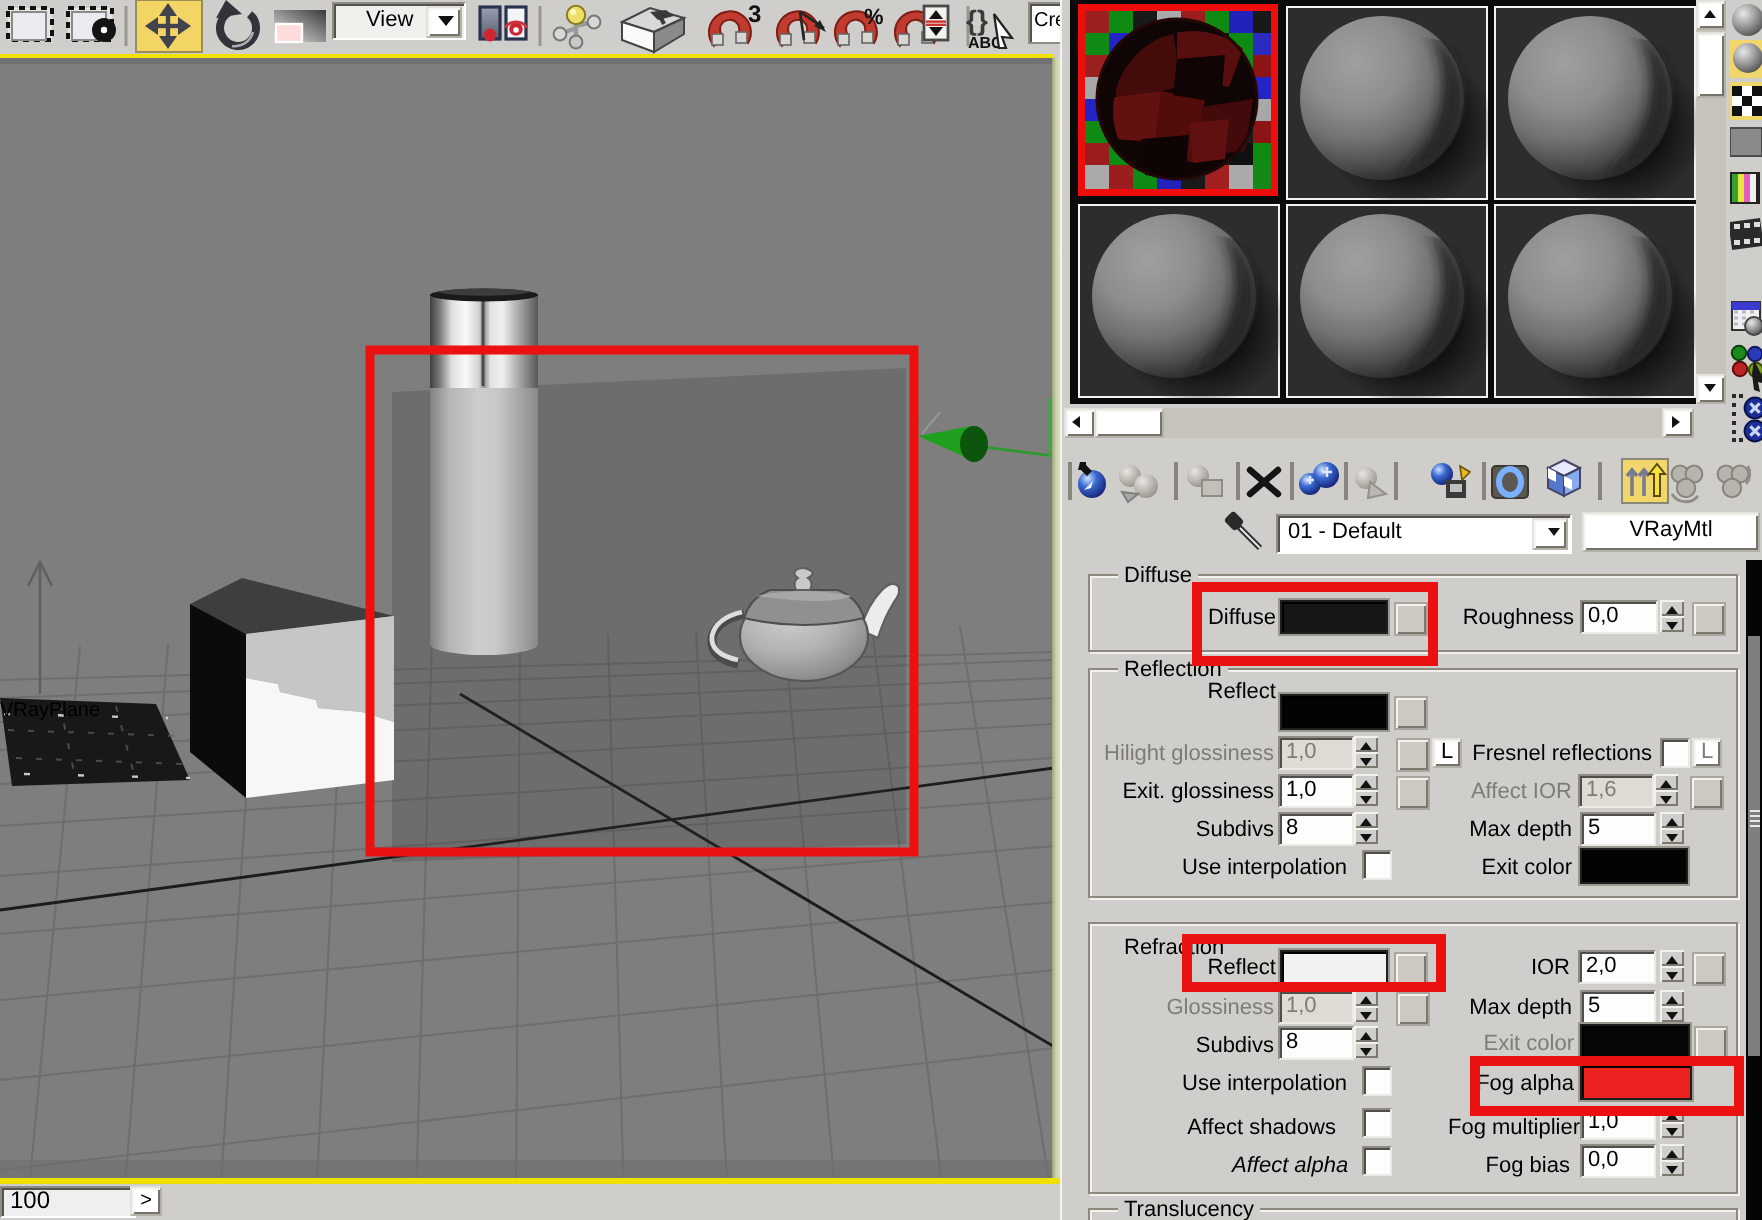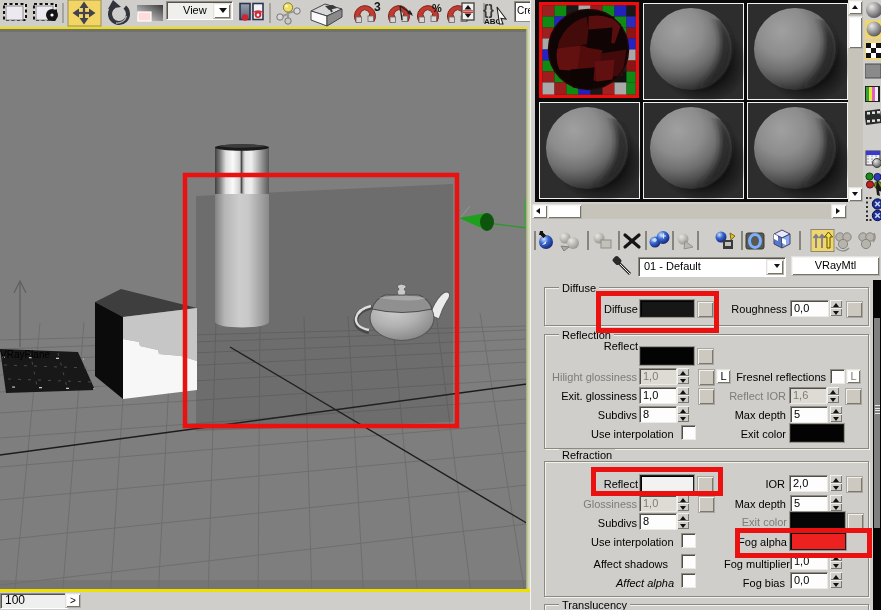--- a/index.html
+++ b/index.html
@@ -599,42 +599,42 @@
     <div class="abs btn" style="left:185px;top:89px;width:13px;height:13px;text-align:center;line-height:12px;">L</div>
     <div class="lbl rlbl" style="left:203px;top:91px;width:92px;">Fresnel reflections</div>
     <div class="cbox" style="left:299px;top:89px;"></div>
     <div class="abs btn" style="left:315px;top:89px;width:13px;height:13px;text-align:center;line-height:12px;color:#7e7c76;">L</div>
 
     <div class="lbl rlbl" style="left:20px;top:110px;width:86px;">Exit. glossiness</div>
     <div class="spinbox" style="left:108px;top:107px;width:33px;">1,0</div>
     <div class="spinU" style="left:146px;top:107px;"></div>
       <div class="spinD" style="left:146px;top:115px;"></div>
     <div class="mapbtn" style="left:167px;top:108px;"></div>
-    <div class="lbl rlbl grey" style="left:196px;top:110px;width:59px;">Reflect IOR</div>
+    <div class="lbl rlbl grey" style="left:196px;top:110px;width:59px;">Affect IOR</div>
     <div class="spinbox" style="left:258px;top:107px;width:33px;background:#dedbd4;color:#7e7c76;">1,6</div>
     <div class="spinU" style="left:296px;top:107px;"></div>
       <div class="spinD" style="left:296px;top:115px;"></div>
     <div class="mapbtn" style="left:314px;top:108px;"></div>
 
     <div class="lbl rlbl" style="left:20px;top:129px;width:86px;">Subdivs</div>
     <div class="spinbox" style="left:108px;top:126px;width:33px;">8</div>
     <div class="spinU" style="left:146px;top:126px;"></div>
       <div class="spinD" style="left:146px;top:134px;"></div>
     <div class="lbl rlbl" style="left:196px;top:129px;width:59px;">Max depth</div>
     <div class="spinbox" style="left:259px;top:126px;width:33px;">5</div>
     <div class="spinU" style="left:299px;top:126px;"></div>
       <div class="spinD" style="left:299px;top:134px;"></div>
 
     <div class="lbl rlbl" style="left:60px;top:148px;width:82px;">Use interpolation</div>
     <div class="cbox" style="left:150px;top:145px;"></div>
     <div class="lbl rlbl" style="left:203px;top:148px;width:52px;">Exit color</div>
     <div class="swatch" style="left:259px;top:144px;width:52px;height:16px;background:#030303;"></div>
 
     <div class="gbox" style="left:13px;top:181px;width:323px;height:134px;"></div>
-    <div class="gtitle" style="left:28px;top:169px;">Refraction</div>
+    <div class="gtitle" style="left:28px;top:188px;">Refraction</div>
     <div class="lbl rlbl" style="left:62px;top:198px;width:45px;">Reflect</div>
     <div class="swatch" style="left:109px;top:195px;width:52px;height:16px;background:#f2f2f2;"></div>
     <div class="mapbtn" style="left:166px;top:196px;"></div>
     <div class="lbl rlbl" style="left:230px;top:198px;width:24px;">IOR</div>
     <div class="spinbox" style="left:258px;top:195px;width:34px;">2,0</div>
     <div class="spinU" style="left:299px;top:195px;"></div>
       <div class="spinD" style="left:299px;top:203px;"></div>
     <div class="mapbtn" style="left:315px;top:196px;"></div>
 
     <div class="lbl rlbl grey" style="left:48px;top:218px;width:58px;">Glossiness</div>

